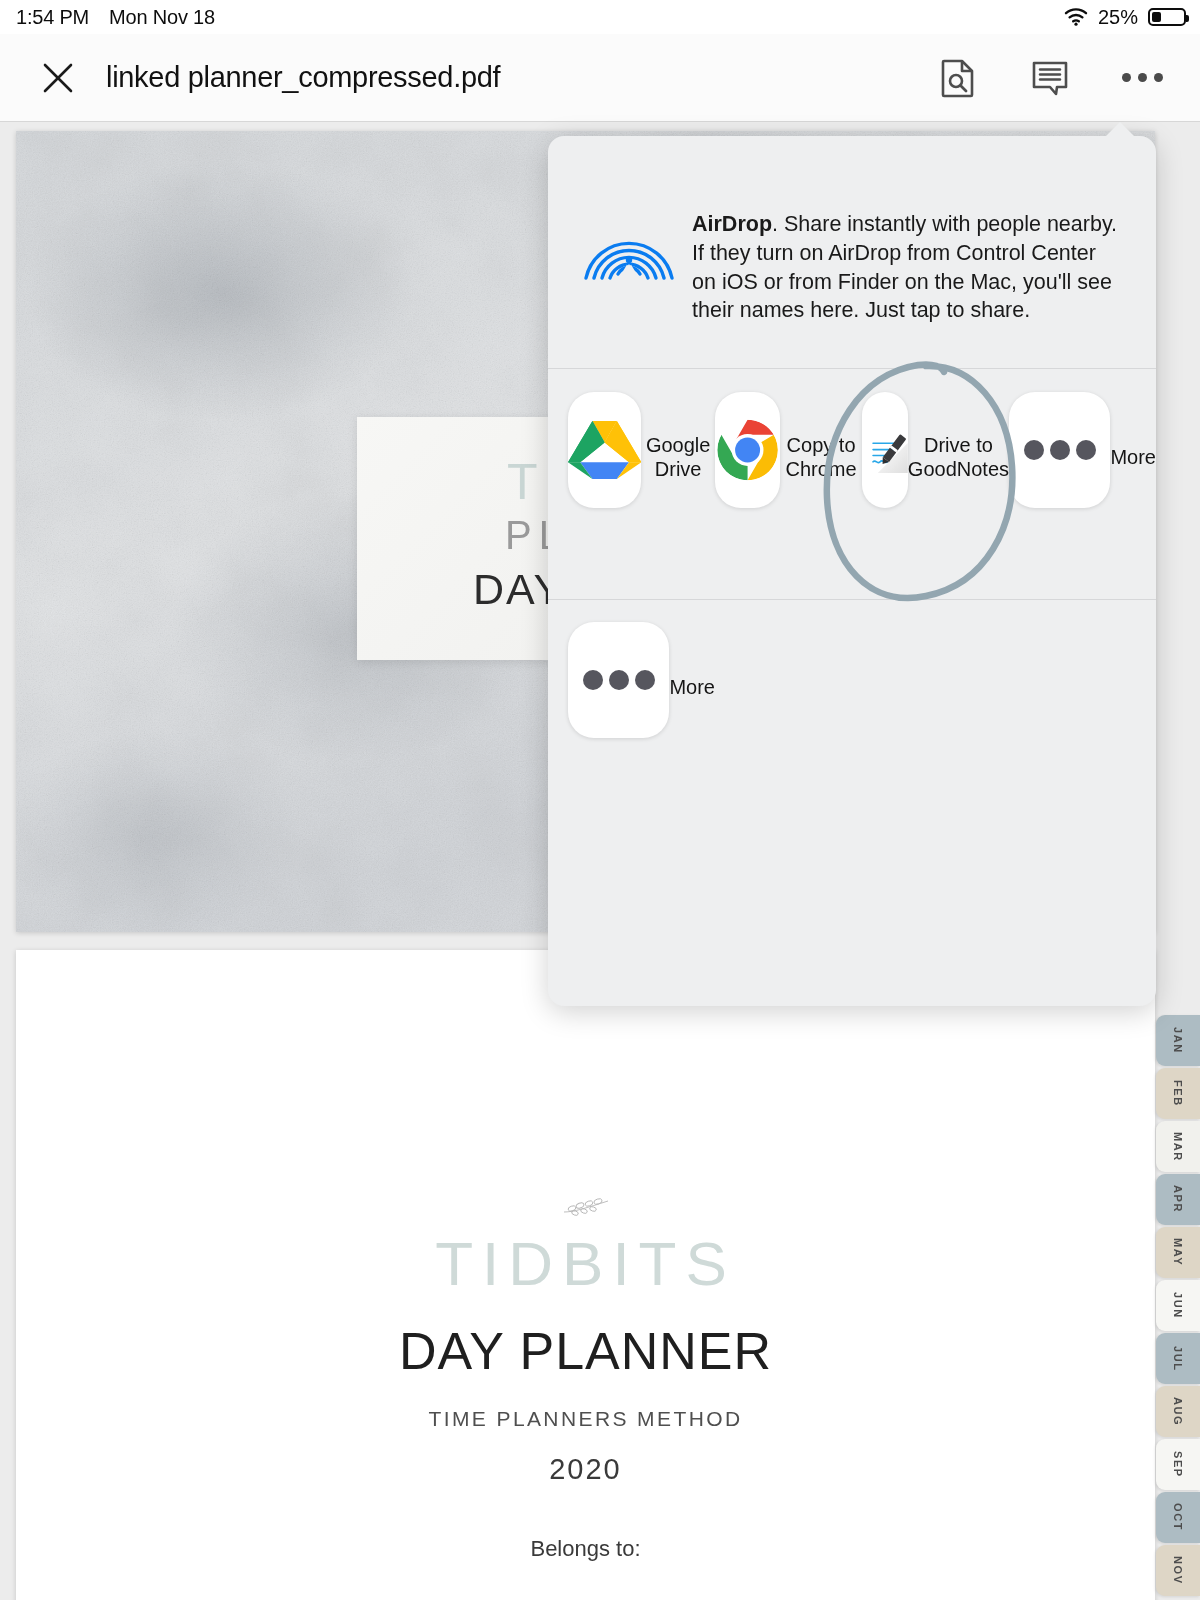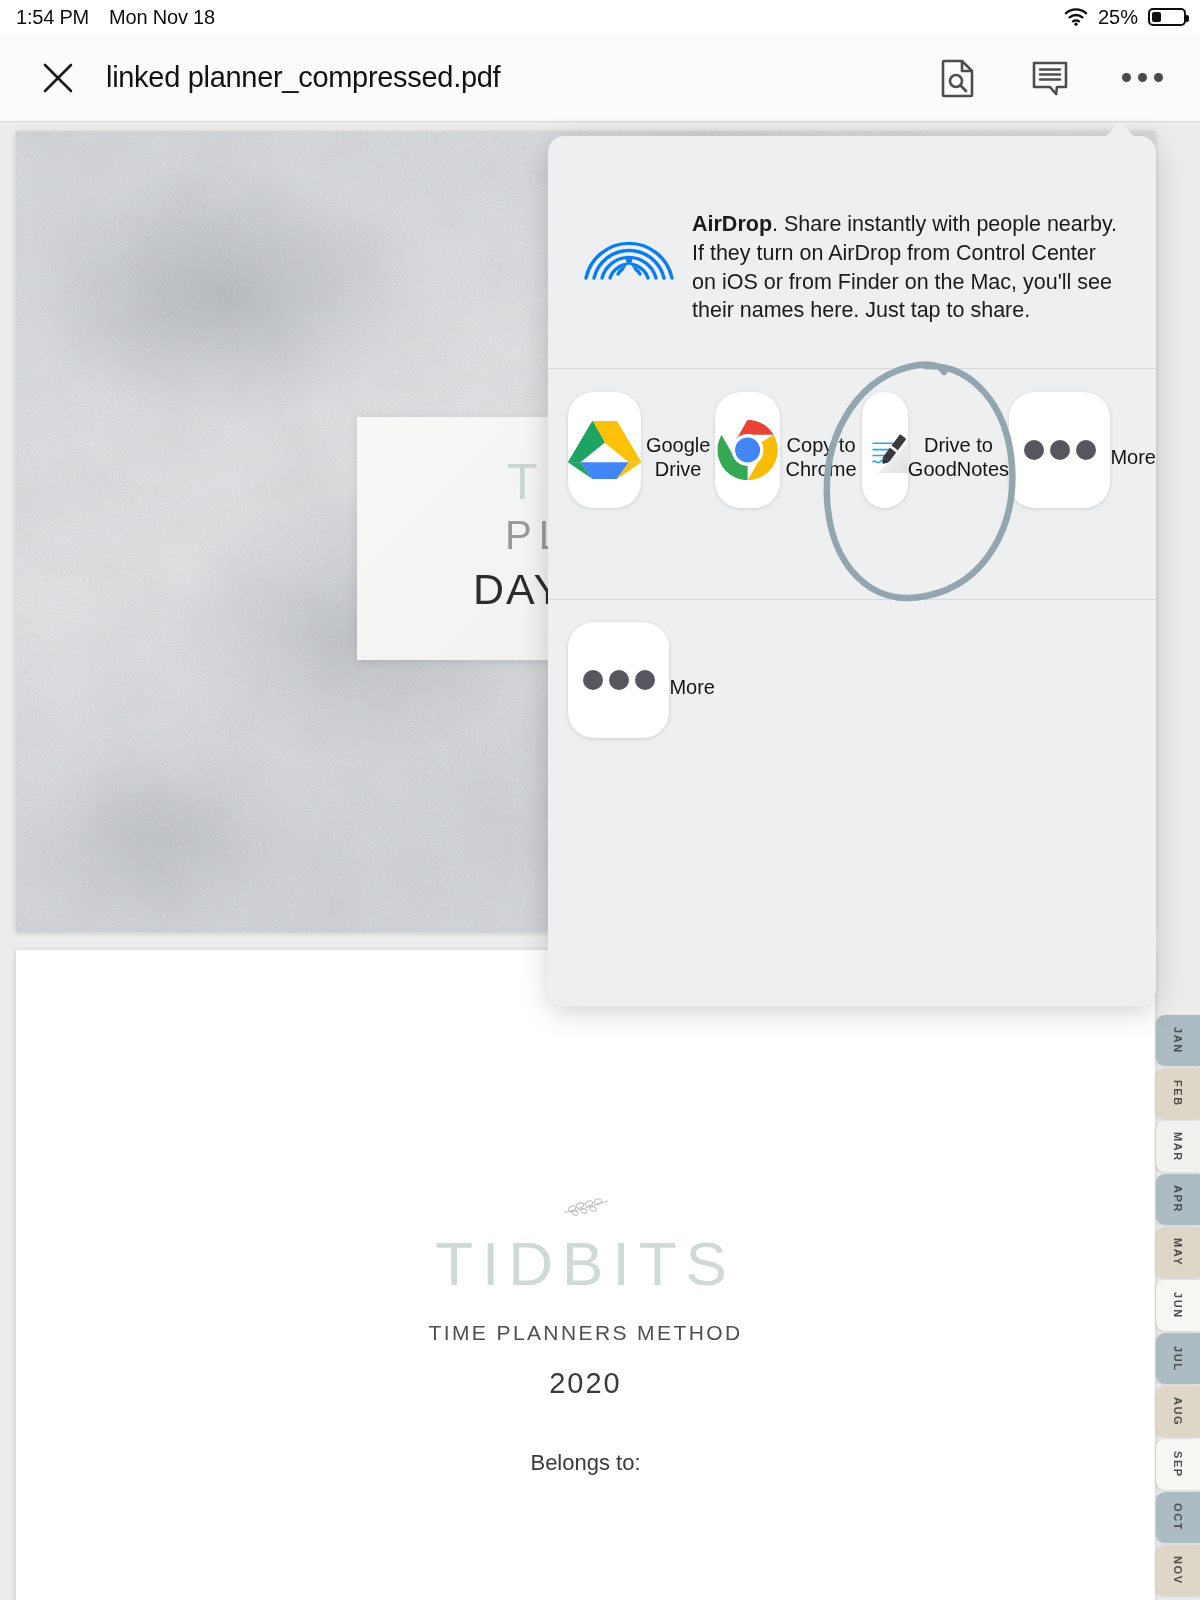--- a/index.html
+++ b/index.html
@@ -232,20 +232,21 @@
             <ellipse cx="14" cy="12.5" rx="4" ry="2.4" transform="rotate(-20 14 12.5)"></ellipse>
             <ellipse cx="22" cy="9.5" rx="4" ry="2.4" transform="rotate(-22 22 9.5)"></ellipse>
             <ellipse cx="31" cy="7.5" rx="4" ry="2.4" transform="rotate(-20 31 7.5)"></ellipse>
             <ellipse cx="40" cy="5.5" rx="4.2" ry="2.5" transform="rotate(-18 40 5.5)"></ellipse>
             <ellipse cx="17" cy="17" rx="3.4" ry="2.1" transform="rotate(20 17 17)"></ellipse>
             <ellipse cx="26" cy="15" rx="3.4" ry="2.1" transform="rotate(20 26 15)"></ellipse>
             <ellipse cx="35" cy="13" rx="3.4" ry="2.1" transform="rotate(18 35 13)"></ellipse>
           </g>
         </svg>
         <div class="tidbits">TIDBITS</div>
+        <div class="dayplanner">DAY PLANNER</div>
         <div class="method">TIME PLANNERS METHOD</div>
         <div class="year">2020</div>
         <div class="belongs">Belongs to:</div>
         
         
         
       </div>
     </div>
 
     <div class="tabs" id="tabstrip">

